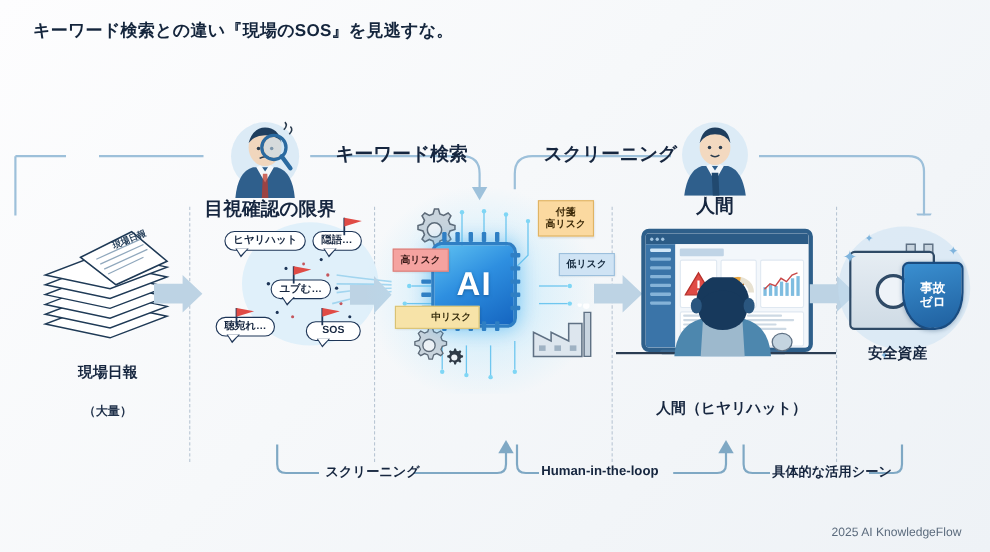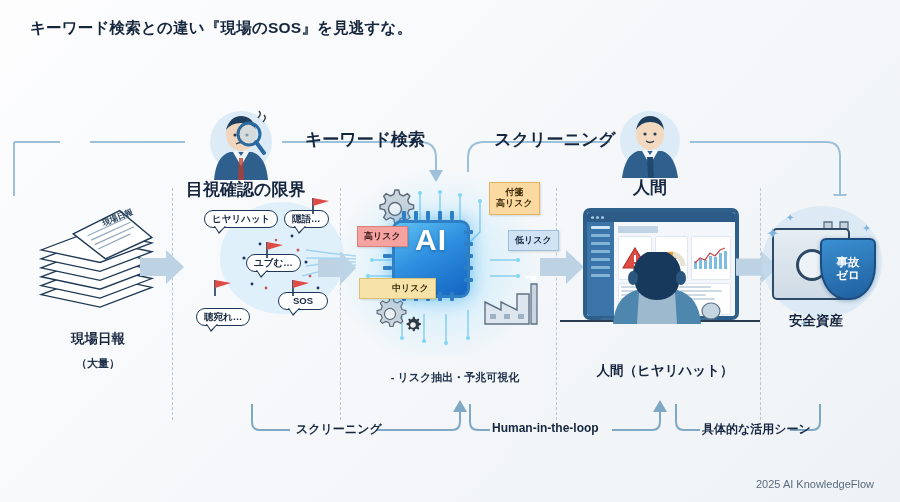--- a/index.html
+++ b/index.html
@@ -48,21 +48,21 @@
     text-align: center;
     white-space: nowrap;
   }
   .cap.t14 { font-size: 13.5px; }
   .cap.t13 { font-size: 17px; }
   .sub-cap {
     font-size: 11px;
     font-weight: bold;
     color: #22334c;
     display: block;
-    margin-top: 8px;
+    margin-top: 18px;
   }
 
   
   .bigarrow { position: absolute; }
 
   
   .vdash {
     position: absolute;
     width: 0;
     border-left: 1.4px dashed #b9c6d4;
@@ -127,21 +127,21 @@
   .sticky.blue   { background: #cfe3f4; border: 1px solid #9cbfdc; color: #152a3f; }
 
   
   .chip-wrap { position: absolute; left: 392px; top: 220px; }
   .chip {
     width: 72px; height: 72px;
     border-radius: 9px;
     background: linear-gradient(150deg, #5fc2f2 0%, #2e8fe0 45%, #1565c0 100%);
     border: 3px solid #2f7fc4;
     box-shadow: 0 0 18px rgba(80,180,240,.75);
-    display: flex; align-items: flex-start; justify-content: center;
+    display: flex; align-items: center; justify-content: center;
   }
   .chip span {
     font-size: 30px; font-weight: bold; color: #ffffff;
     letter-spacing: 1px;
     text-shadow: 0 1px 3px rgba(10,60,110,.55);
   }
   .chip-pin {
     position: absolute;
     background: #2f7fc4;
     border-radius: 1px;
@@ -344,21 +344,21 @@
       <path d="M3,2 L3,18" stroke="#1d3557" stroke-width="1.6"></path>
       <path d="M3,2 L19,5 L3,10 Z" fill="#e04b45"></path>
     </svg>
 
     <div class="bub" style="left:40px; top:58px;">ユブむ…</div>
     <svg class="flagmark" style="left:58px; top:44px;" width="22" height="18" viewBox="0 0 22 18">
       <path d="M3,2 L3,18" stroke="#1d3557" stroke-width="1.6"></path>
       <path d="M3,2 L19,5 L3,10 Z" fill="#e04b45"></path>
     </svg>
 
-    <div class="bub" style="left:-10px; top:112px;">聴宛れ…</div>
+    <div class="bub" style="left:-10px; top:92px;">聴宛れ…</div>
     <svg class="flagmark" style="left:6px; top:82px;" width="22" height="18" viewBox="0 0 22 18">
       <path d="M3,2 L3,18" stroke="#1d3557" stroke-width="1.6"></path>
       <path d="M3,2 L19,5 L3,10 Z" fill="#e04b45"></path>
     </svg>
 
     <div class="bub" style="left:72px; top:96px; padding:3px 14px;">SOS</div>
     <svg class="flagmark" style="left:84px; top:82px;" width="22" height="18" viewBox="0 0 22 18">
       <path d="M3,2 L3,18" stroke="#1d3557" stroke-width="1.6"></path>
       <path d="M3,2 L19,5 L3,10 Z" fill="#e04b45"></path>
     </svg>
@@ -458,21 +458,20 @@
         <rect x="21" y="38" width="6" height="5"></rect>
         <rect x="35" y="38" width="6" height="5"></rect>
       </g>
     <g fill="#ffffff" opacity=".9">
       <circle cx="50" cy="2" r="3"></circle>
         <circle cx="44" cy="1" r="2"></circle>
     </g>
   </svg>
 
   <div class="cap t14" style="left:370px; top:362px; width:170px;">
-    <span class="sub-cap">- リスク抽出・予兆可視化</span>
   </div>
 
   <svg class="bigarrow" style="left:540px; top:248px;" width="46" height="40" viewBox="0 0 46 40">
     <path d="M0,10 L26,10 L26,2 L44,19 L26,36 L26,28 L0,28 Z" fill="#bdd3e4"></path>
   </svg>
 
   <div class="monitor">
     <div class="mon-top">
       <div class="mon-dot"></div>
       <div class="mon-dot"></div>

